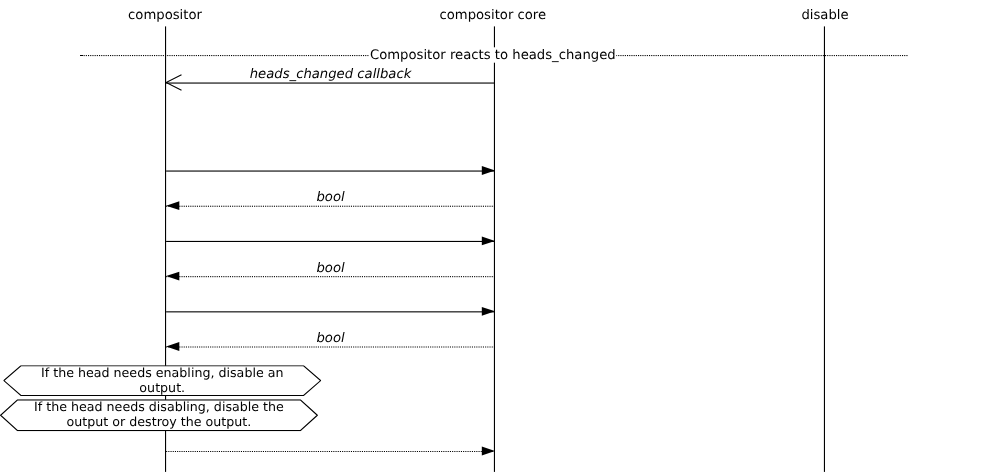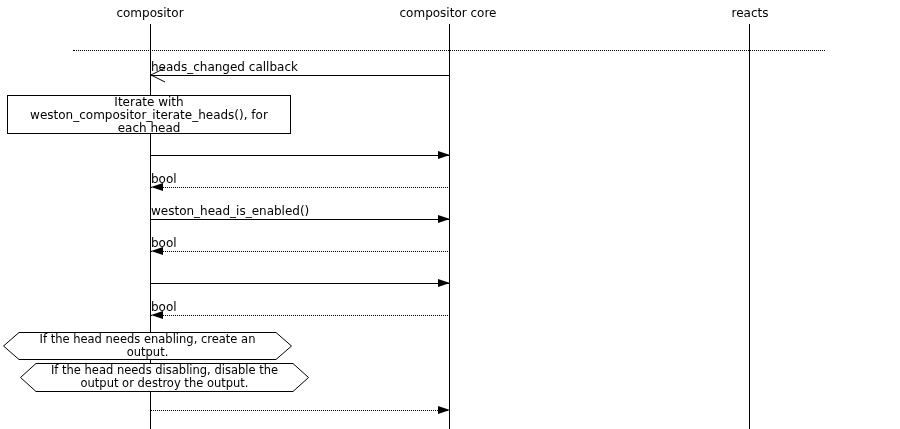--- a/index.html
+++ b/index.html
@@ -46,23 +46,24 @@
     height: 0;
     left: 151px;
     width: 299px;
   }
   .msg-line.solid  { border-top: 1px solid #000; }
   .msg-line.dotted { border-top: 1px dotted #000; }
   .msg-label {
     position: absolute;
     left: 151px;
     width: 299px;
-    text-align: left;
+    text-align: center;
     line-height: 13px;
     white-space: nowrap;
+    font-style: italic;
   }
   .arrow-right {
     position: absolute;
     width: 0; height: 0;
     border-left: 12px solid #000;
     border-top: 4px solid transparent;
     border-bottom: 4px solid transparent;
   }
   .arrow-left {
     position: absolute;
@@ -99,65 +100,62 @@
 <body>
 
 <div class="diagram">
 
   <div class="lifeline" style="left:150px"></div>
   <div class="lifeline" style="left:449px"></div>
   <div class="lifeline" style="left:749px"></div>
 
   <div class="participant-label" style="left:150px">compositor</div>
   <div class="participant-label" style="left:448px">compositor core</div>
-  <div class="participant-label" style="left:750px">reacts</div>
+  <div class="participant-label" style="left:750px">disable</div>
 
   <div class="divider-line" style="left:73px; width:752px; top:50px"></div>
+  <div class="divider-label" style="left:448px; top:43px">Compositor reacts to heads_changed</div>
 
   <div class="msg-label" style="top:61px">heads_changed callback</div>
   <div class="msg-line solid" style="top:75px"></div>
   <svg class="arrow-open" style="left:150px; top:67px" width="16" height="16">
     <path d="M15 1 L1 8 L15 15" fill="none" stroke="#000" stroke-width="1"></path>
   </svg>
 
-  <div class="note-box">Iterate with
-weston_compositor_iterate_heads(), for
-each head</div>
 
   <div class="msg-line solid" style="top:155px"></div>
   <div class="arrow-right" style="left:438px; top:151px"></div>
 
   <div class="msg-label" style="top:173px">bool</div>
   <div class="msg-line dotted" style="top:187px"></div>
   <div class="arrow-left" style="left:151px; top:183px"></div>
 
-  <div class="msg-label" style="top:205px">weston_head_is_enabled()</div>
   <div class="msg-line solid" style="top:219px"></div>
   <div class="arrow-right" style="left:438px; top:215px"></div>
 
   <div class="msg-label" style="top:237px">bool</div>
   <div class="msg-line dotted" style="top:251px"></div>
   <div class="arrow-left" style="left:151px; top:247px"></div>
 
   <div class="msg-line solid" style="top:283px"></div>
   <div class="arrow-right" style="left:438px; top:279px"></div>
 
   <div class="msg-label" style="top:301px">bool</div>
   <div class="msg-line dotted" style="top:315px"></div>
   <div class="arrow-left" style="left:151px; top:311px"></div>
 
   <div class="hex-note" style="left:3px; top:332px; width:289px; height:28px">
     <svg width="289" height="28">
       <polygon points="16,0.5 273,0.5 288.5,14 273,27.5 16,27.5 0.5,14" fill="#fff" stroke="#000" stroke-width="1"></polygon>
     </svg>
-    <div class="hex-text">If the head needs enabling, create an
+    <div class="hex-text">If the head needs enabling, disable an
 output.</div>
   </div>
 
-  <div class="hex-note" style="left:20px; top:363px; width:289px; height:29px">
+  <div class="hex-note" style="left:0; top:363px; width:289px; height:29px">
     <svg width="289" height="29">
       <polygon points="16,0.5 273,0.5 288.5,14.5 273,28.5 16,28.5 0.5,14.5" fill="#fff" stroke="#000" stroke-width="1"></polygon>
     </svg>
     <div class="hex-text">If the head needs disabling, disable the
 output or destroy the output.</div>
   </div>
 
   <div class="msg-line dotted" style="top:410px"></div>
   <div class="arrow-right" style="left:438px; top:406px"></div>
 

